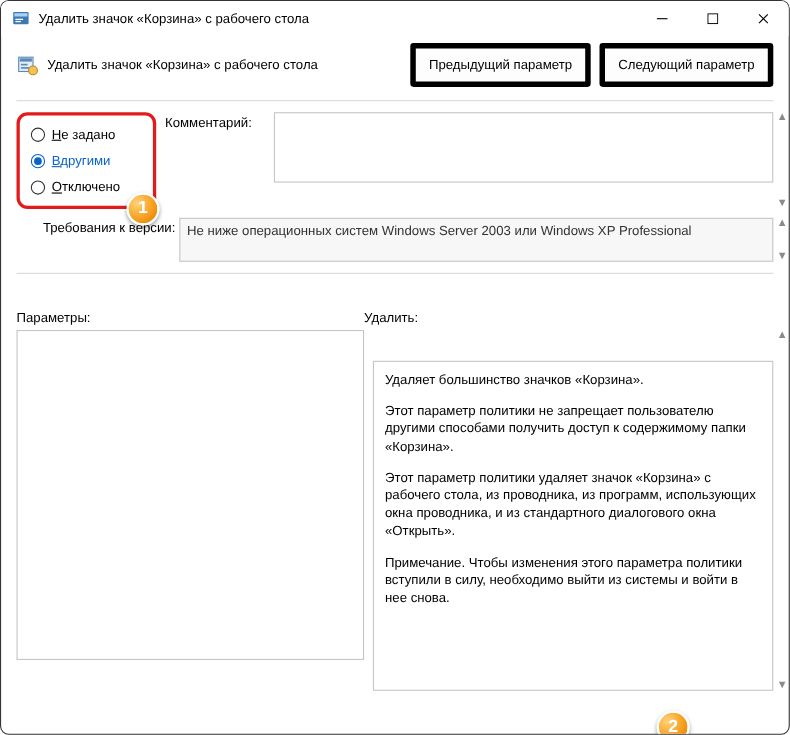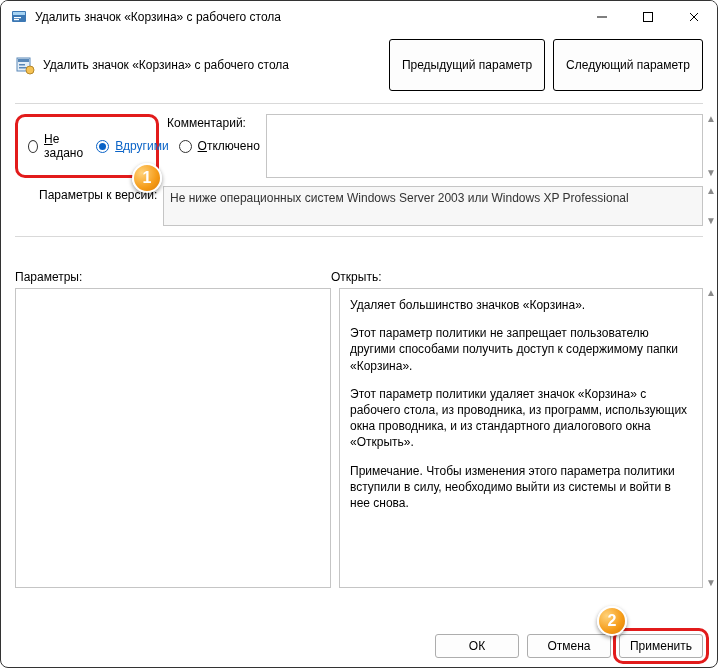--- a/index.html
+++ b/index.html
@@ -46,38 +46,38 @@
     display:flex;
     align-items:center;
     gap:8px;
     padding-bottom: 12px;
     border-bottom: 1px solid #d9d9d9;
   }
   .header-left { display:flex; align-items:center; gap:8px; flex:1; }
   .gp-icon { width:20px; height:20px; display:inline-flex; align-items:center; justify-content:center;}
   .header-title { font-size:12px; }
   .nav-btn {
-    border:1px solid #000000;
+    border:5px solid #000000;
     background:#fdfdfd;
-    padding: 18px 12px;
+    padding: 8px 12px;
     font-size:12px;
     border-radius:3px;
     cursor:default;
     min-width: 140px;
     text-align:center;
   }
 
   
   .row1 { display:flex; margin-top:10px; gap:8px; position:relative; }
   .states-box {
     border: 3px solid #e21b1b;
     border-radius: 10px;
     padding: 10px 16px 10px 10px;
-    width: 144px;
-    display:flex; flex-direction:row; gap:10px;
+    width: 127px;
+    display:flex; flex-direction:column; gap:10px;
     position:relative;
   }
   .radio-row { display:flex; align-items:center; gap:6px; font-size:12px; }
   
   .radio {
     width:13px; height:13px; border:1px solid #333; border-radius:50%;
     display:inline-flex; align-items:center; justify-content:center;
     background:#fff;
   }
   .radio.checked { border-color:#0a63c7; }
@@ -141,20 +141,21 @@
     border:1px solid #c5c5c5; background:#fff;
     position:relative; margin-right:8px;
   }
   .help-pane {
     flex:1; height:300px;
     border:1px solid #c5c5c5; background:#fff;
     padding:8px 10px 8px 10px;
     font-size:12px; line-height:1.35;
     position:relative;
     overflow:hidden;
+    margin-top:28px;
   }
   .help-pane p { margin:0 0 12px 0; }
 
   
   .footer {
     display:flex; justify-content:flex-end; gap:8px;
     padding:10px 14px 12px 14px;
     position:relative;
   }
   .btn {
@@ -250,35 +251,35 @@
         <div class="comment-area"></div>
         <div class="tiny-scroll">
           <span class="arrow">▲</span>
           <span class="arrow">▼</span>
         </div>
       </div>
     </div>
   </div>
 
   <div class="row2">
-    <div class="lbl">Параметры к версии:</div>
+    <div class="lbl">Требования к версии:</div>
     <div style="flex:1; position:relative;">
       <div class="supported-box">Не ниже операционных систем Windows Server 2003 или Windows XP Professional</div>
       <div class="tiny-scroll" style="right:-14px;">
         <span class="arrow">▲</span>
         <span class="arrow">▼</span>
       </div>
     </div>
   </div>
 
   <div class="divider"></div>
 
   <div class="labels-row">
     <div class="left lbl">Параметры:</div>
-    <div class="right lbl">Открыть:</div>
+    <div class="right lbl">Удалить:</div>
   </div>
 
   <div class="panes-row">
     <div class="options-pane"></div>
     <div style="flex:1; position:relative;">
       <div class="help-pane">
         <p>Удаляет большинство значков «Корзина».</p>
         <p>Этот параметр политики не запрещает пользователю другими способами получить доступ к содержимому папки «Корзина».</p>
         <p>Этот параметр политики удаляет значок «Корзина» с рабочего стола, из проводника, из программ, использующих окна проводника, и из стандартного диалогового окна «Открыть».</p>
         <p>Примечание. Чтобы изменения этого параметра политики вступили в силу, необходимо выйти из системы и войти в нее снова.</p>

